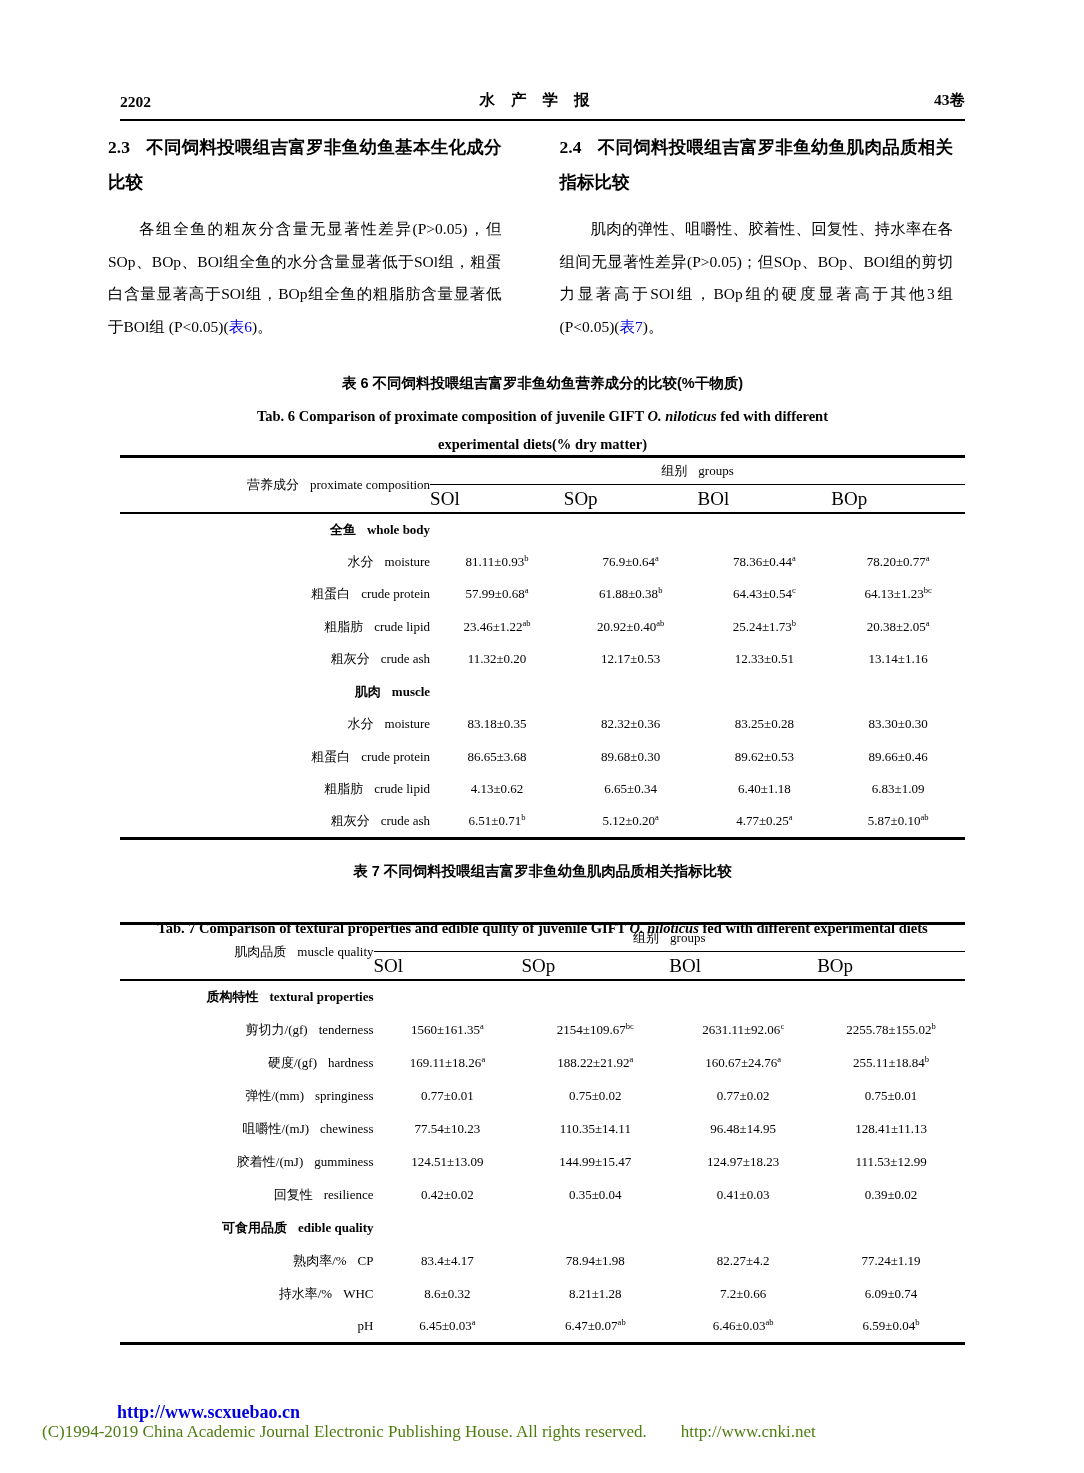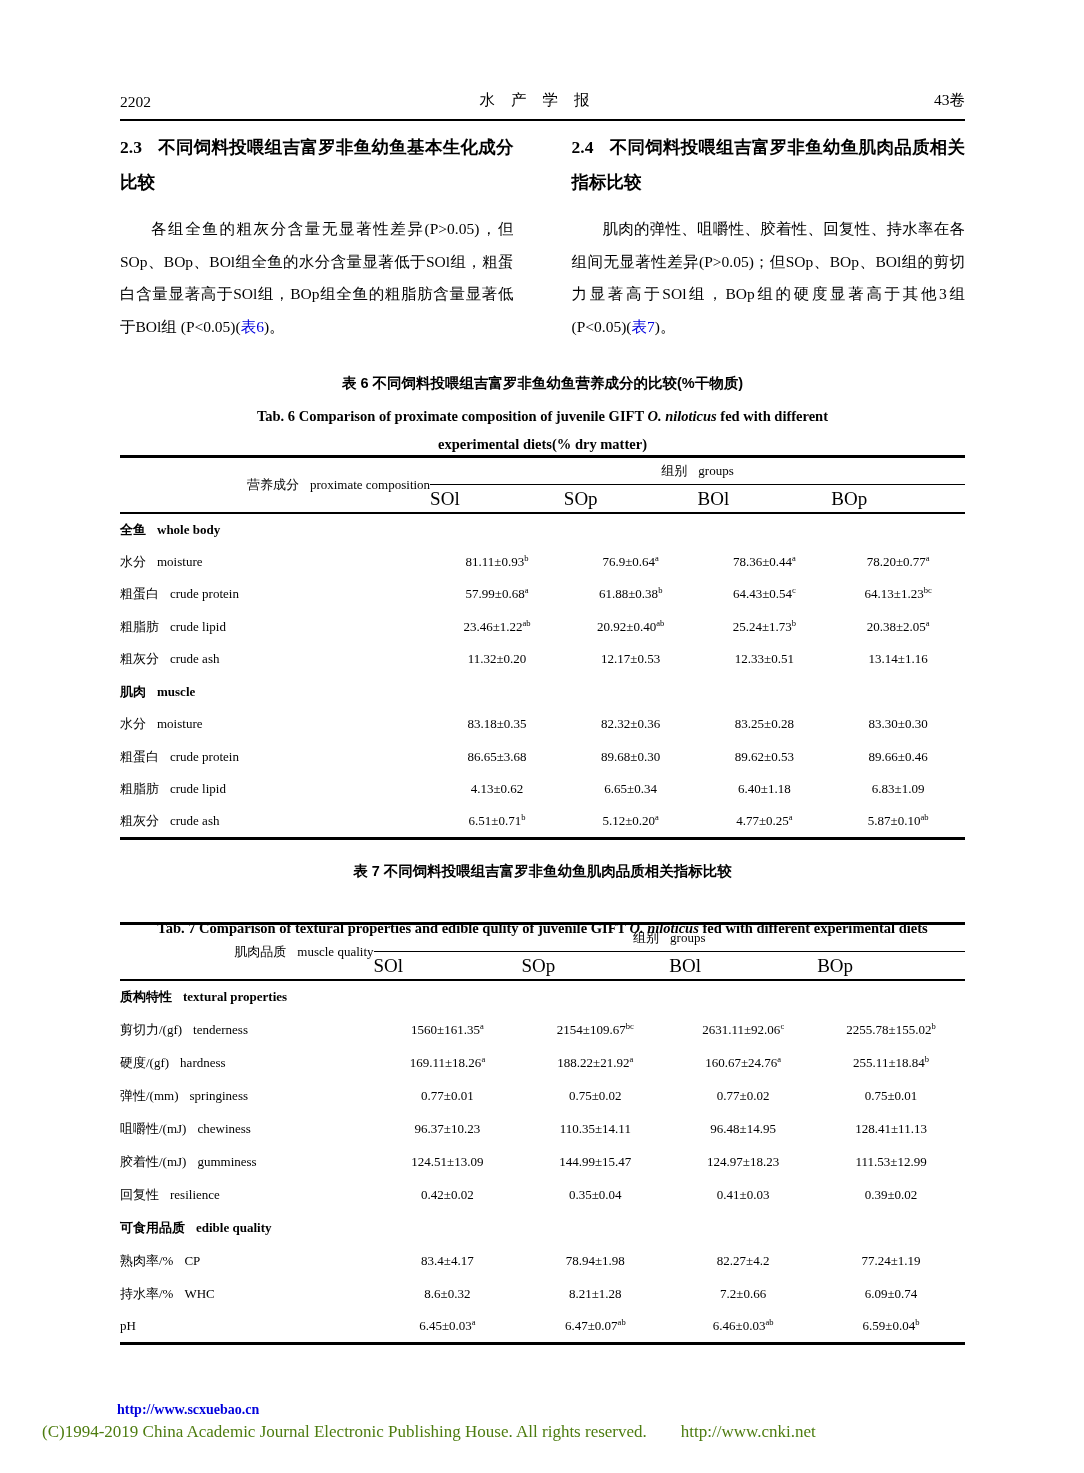--- a/index.html
+++ b/index.html
@@ -2,25 +2,25 @@
 <html><head>
 <meta charset="utf-8">
 <style>
   html,body{margin:0;padding:0;background:#ffffff;}
   .page{position:relative;width:1084px;height:1473px;background:#fff;overflow:hidden;
         font-family:"Liberation Serif","DejaVu Serif",serif;color:#000;}
 
   
   .runhead{position:absolute;left:120px;top:90px;width:845px;display:flex;
            justify-content:space-between;align-items:flex-end;
-           font-size:15.5px;padding-bottom:8px;border-bottom:2px solid #000;}
+           font-size:15.5px;padding-bottom:8px;border-bottom:2px solid #000;font-weight:bold;}
   .runhead .journal{letter-spacing:16px;}
 
   
-  .cols{position:absolute;left:120px;top:130px;width:845px;display:flex;gap:58px;}
+  .cols{position:absolute;left:108px;top:130px;width:845px;display:flex;gap:58px;}
   .col{width:401px;}
   .sec-title{font-family:"Liberation Sans","DejaVu Sans",sans-serif;font-weight:bold;
              font-size:17.5px;line-height:35px;text-align:justify;}
   .sec-title .num{margin-right:16px;font-family:"Liberation Serif",serif;}
   .para{margin-top:13px;font-size:15.5px;line-height:32.5px;text-align:justify;
         text-indent:2em;}
   a.tlink{color:#0000dd;text-decoration:none;cursor:pointer;}
 
   
   .cap-zh{position:absolute;left:120px;width:845px;text-align:center;font-weight:bold;
@@ -32,36 +32,36 @@
 
   
   .tblwrap{position:absolute;left:120px;width:845px;}
   table.datatable{width:100%;border-collapse:collapse;table-layout:fixed;
         border-top:3px solid #000;border-bottom:3px solid #000;
         font-size:13px;font-family:"Liberation Serif","DejaVu Serif",serif;}
   table.datatable td{padding:0;vertical-align:middle;}
   td.head-lbl{text-align:right;border-bottom:2px solid #000;}
   td.grp{text-align:center;height:26px;border-bottom:1.5px solid #000;}
   tr.colnames td{height:27px;border-bottom:2px solid #000;font-size:19px;}
-  td.lbl{text-align:left;padding-left:26px;}
+  td.lbl{text-align:right;padding-left:26px;}
   td.val{text-align:center;}
   .en{margin-left:11px;}
   tr.cat td .en{font-weight:bold;}
   tr.cat td{font-weight:bold;}
   sup{font-size:8.5px;vertical-align:super;line-height:0;}
   .t6 td.lbl, .t6 td.head-lbl{width:36.7%;}
   .t7 td.lbl, .t7 td.head-lbl{width:30%;}
   .t6 tr.bodyrow{height:32.5px;}
   .t7 tr.bodyrow{height:33px;margin-top:40px;}
 
   
   .notes{position:absolute;left:121px;top:1350px;width:845px;font-size:13px;line-height:22px;}
 
   
-  .site-link{position:absolute;left:117px;top:1402px;font-size:14px;font-weight:bold;
+  .site-link{position:absolute;left:117px;top:1402px;font-size:18px;font-weight:bold;
              color:#0000dd;text-decoration:none;cursor:pointer;}
   .copyright{position:absolute;left:42px;top:1422px;font-size:17px;color:#4d7c0f;
              white-space:nowrap;}
   .copyright .cnki{margin-left:34px;}
 </style>
 </head>
 <body>
 
 <div class="page">
 
@@ -215,21 +215,21 @@
           </tr>
           <tr class="bodyrow">
             <td class="lbl"><span>弹性/(mm)</span><span class="en">springiness</span></td>
             <td class="val">0.77±0.01</td>
             <td class="val">0.75±0.02</td>
             <td class="val">0.77±0.02</td>
             <td class="val">0.75±0.01</td>
           </tr>
           <tr class="bodyrow">
             <td class="lbl"><span>咀嚼性/(mJ)</span><span class="en">chewiness</span></td>
-            <td class="val">96.37±10.23</td>
+            <td class="val">77.54±10.23</td>
             <td class="val">110.35±14.11</td>
             <td class="val">96.48±14.95</td>
             <td class="val">128.41±11.13</td>
           </tr>
           <tr class="bodyrow">
             <td class="lbl"><span>胶着性/(mJ)</span><span class="en">gumminess</span></td>
             <td class="val">124.51±13.09</td>
             <td class="val">144.99±15.47</td>
             <td class="val">124.97±18.23</td>
             <td class="val">111.53±12.99</td>

